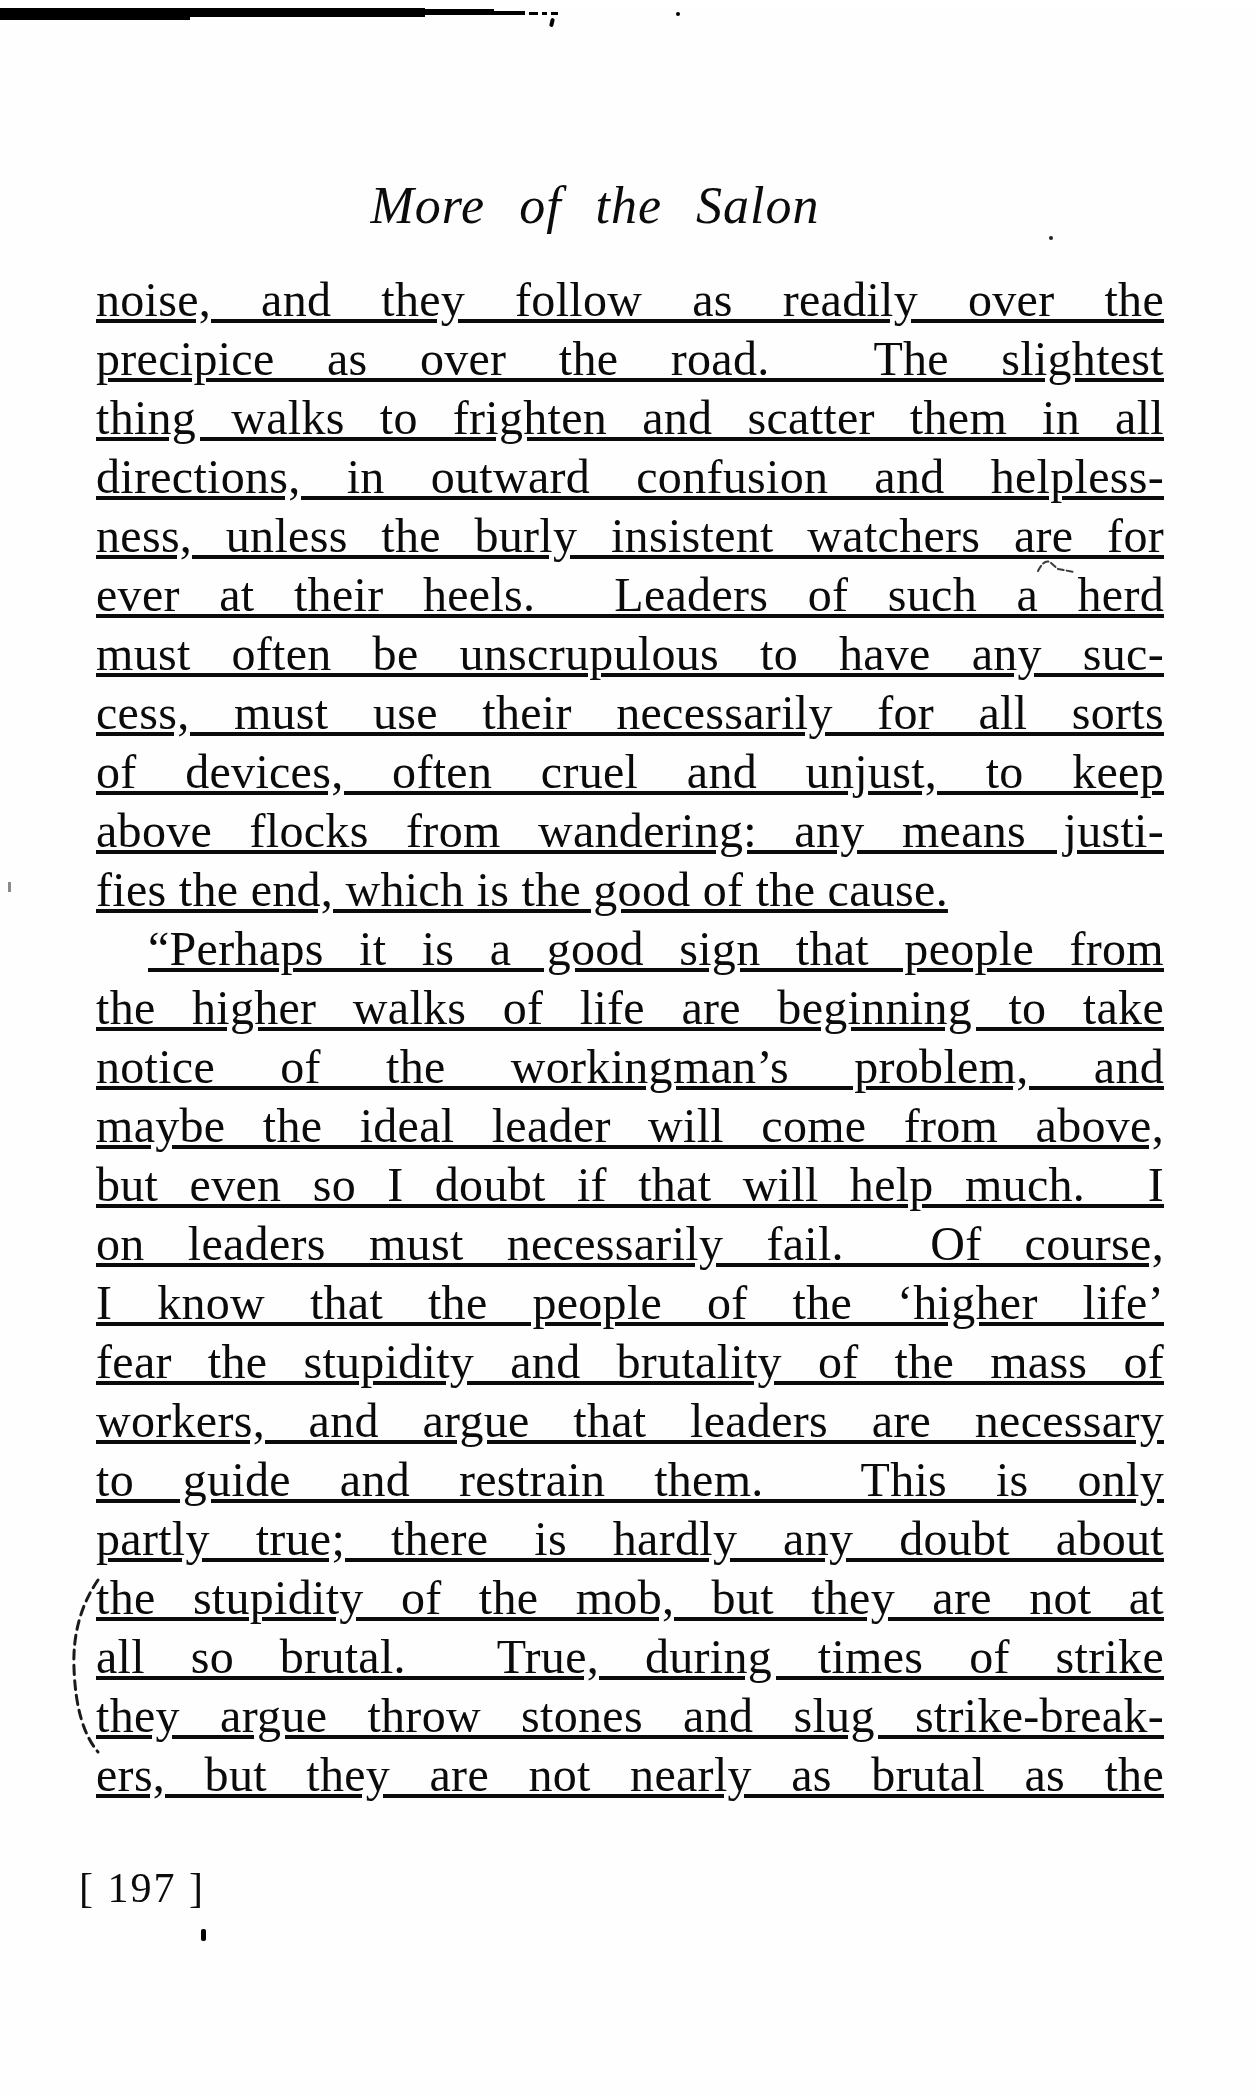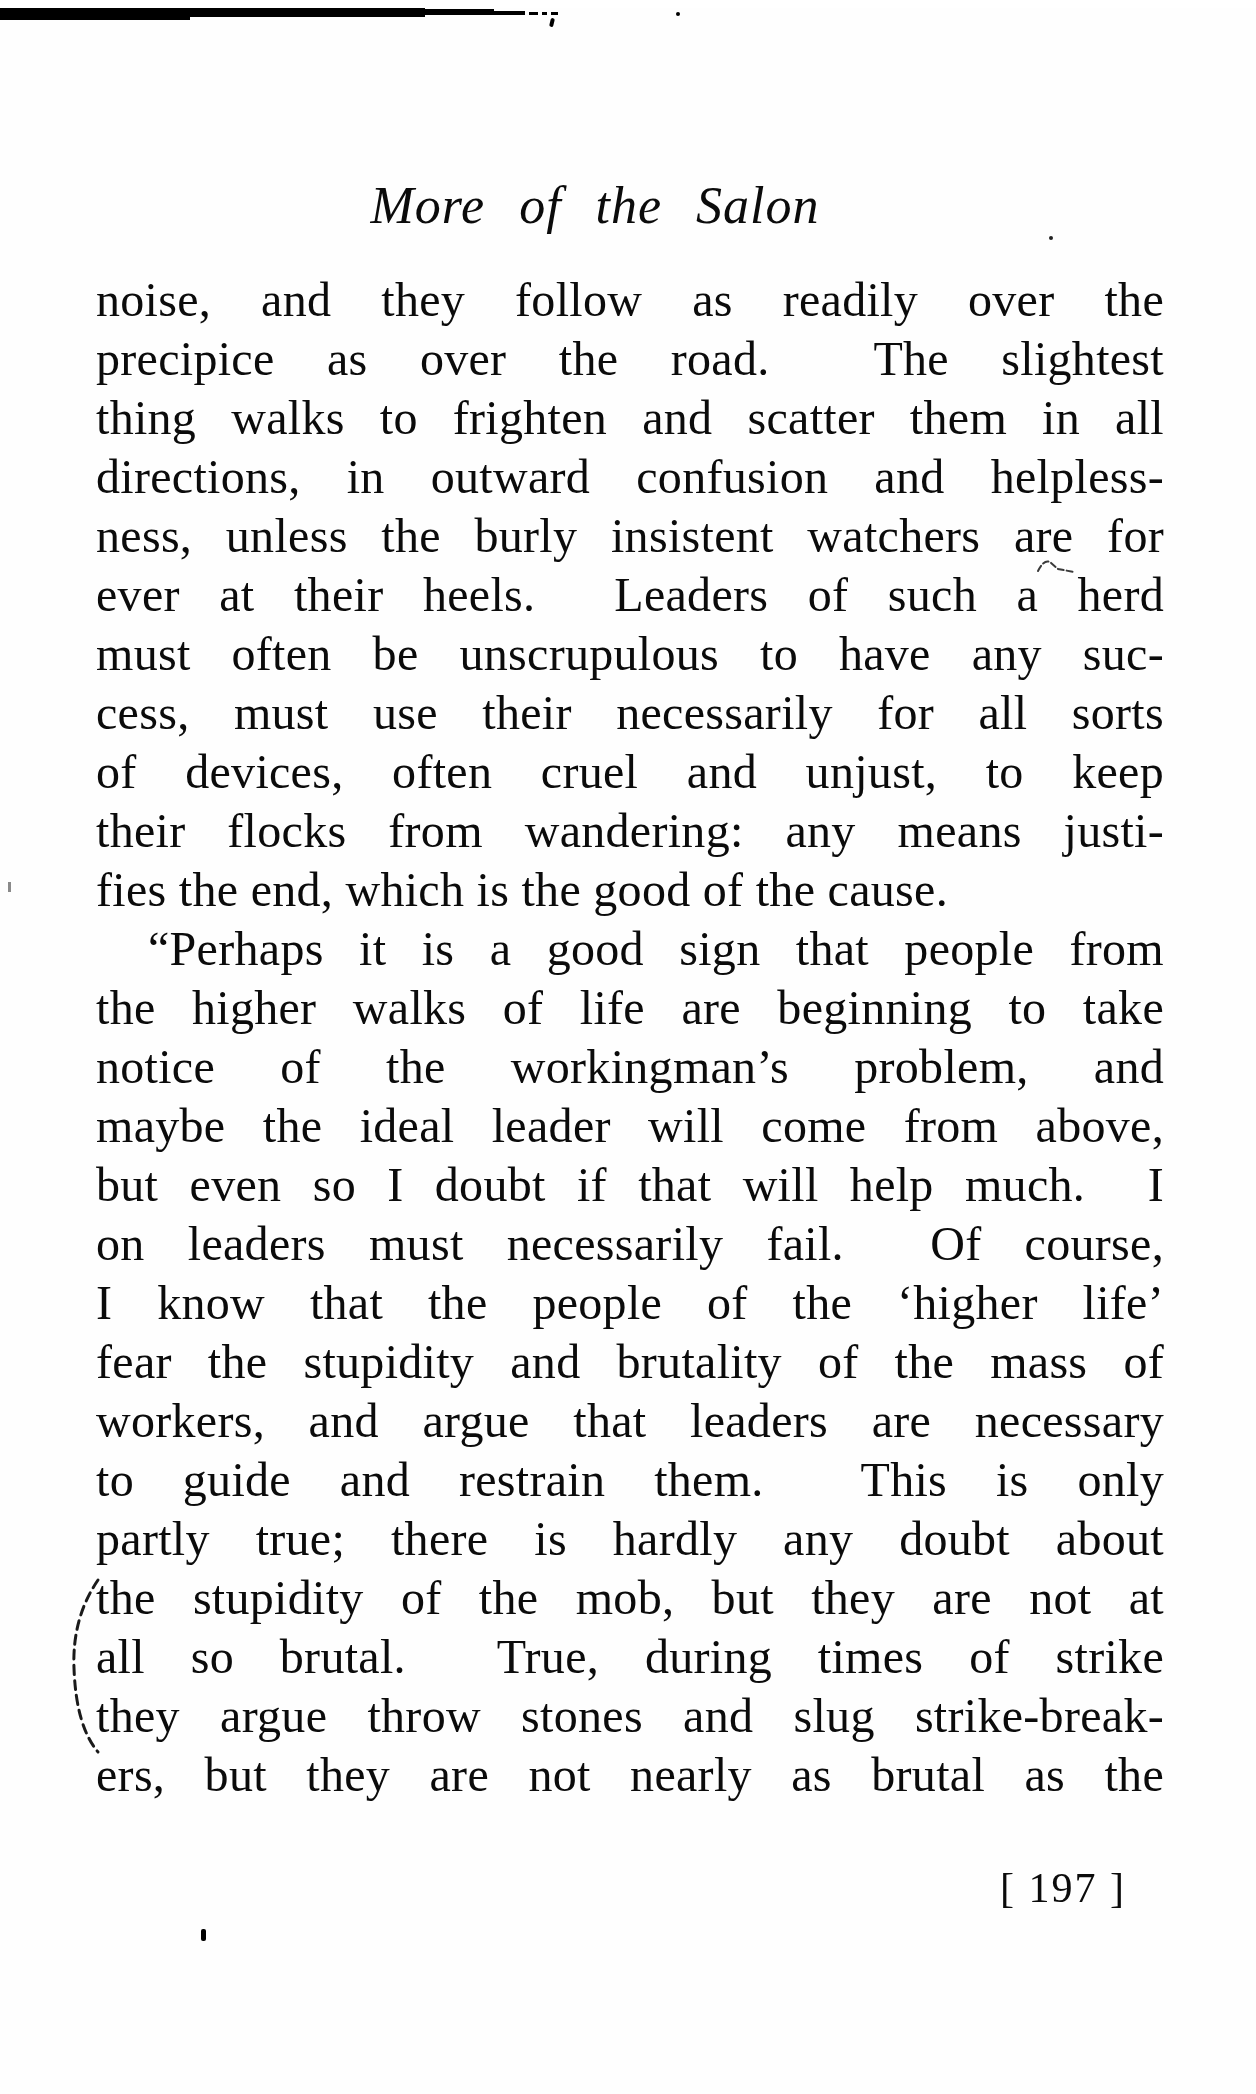--- a/index.html
+++ b/index.html
@@ -12,28 +12,28 @@
   
   .running-header {
     position:absolute; left:61px; top:168px; width:1068px;
     text-align:center; font-style:italic; font-size:52px; line-height:60px;
     word-spacing:20px; letter-spacing:1px; white-space:pre;
   }
   
   .textblock { position:absolute; left:96px; top:262px; width:1068px; }
   .line {
     font-size:48px; line-height:59px; letter-spacing:0.3px;
-    text-align:justify; text-align-last:justify; white-space:pre-wrap;
+    text-align:justify; text-align-last:justify; white-space:pre-wrap;text-decoration:underline;
   }
   .line.para-end { text-align-last:left; }
   .line.indent { text-indent:52px; }
   
   .page-number {
-    position:absolute; left:58px; top:1855px; width:1068px;
-    text-align:right; font-size:42px; line-height:50px; white-space:pre;
+    position:absolute; left:79px; top:1855px; width:1068px;
+    text-align:left; font-size:42px; line-height:50px; white-space:pre;
     letter-spacing:2px;
   }
   
   .artifact { position:absolute; background:#000; }
   .bar1 { left:0;   top:0; width:190px; height:12px; }
   .bar2 { left:188px; top:0; width:237px; height:9px; }
   .bar3 { left:420px; top:1px; width:74px; height:6px; }
   .bar4 { left:492px; top:3px; width:33px; height:4px; }
   .dash1 { left:529px; top:4px; width:9px;  height:3px; }
   .dash2 { left:542px; top:4px; width:5px;  height:3px; }
@@ -79,21 +79,21 @@
   <div class="textblock">
       <div class="line">noise, and they follow as readily over the</div>
       <div class="line">precipice as over the road.&nbsp; The slightest</div>
       <div class="line">thing walks to frighten and scatter them in all</div>
       <div class="line">directions, in outward confusion and helpless-</div>
       <div class="line">ness, unless the burly insistent watchers are for</div>
       <div class="line">ever at their heels.&nbsp; Leaders of such a herd</div>
       <div class="line">must often be unscrupulous to have any suc-</div>
       <div class="line">cess, must use their necessarily for all sorts</div>
       <div class="line">of devices, often cruel and unjust, to keep</div>
-      <div class="line">their flocks from wandering: any means justi-</div>
+      <div class="line">above flocks from wandering: any means justi-</div>
       <div class="line para-end">fies the end, which is the good of the cause.</div>
       <div class="line indent">“Perhaps it is a good sign that people from</div>
       <div class="line">the higher walks of life are beginning to take</div>
       <div class="line">notice of the workingman’s problem, and</div>
       <div class="line">maybe the ideal leader will come from above,</div>
       <div class="line">but even so I doubt if that will help much.&nbsp; I</div>
       <div class="line">on leaders must necessarily fail.&nbsp; Of course,</div>
       <div class="line">I know that the people of the ‘higher life’</div>
       <div class="line">fear the stupidity and brutality of the mass of</div>
       <div class="line">workers, and argue that leaders are necessary</div>

